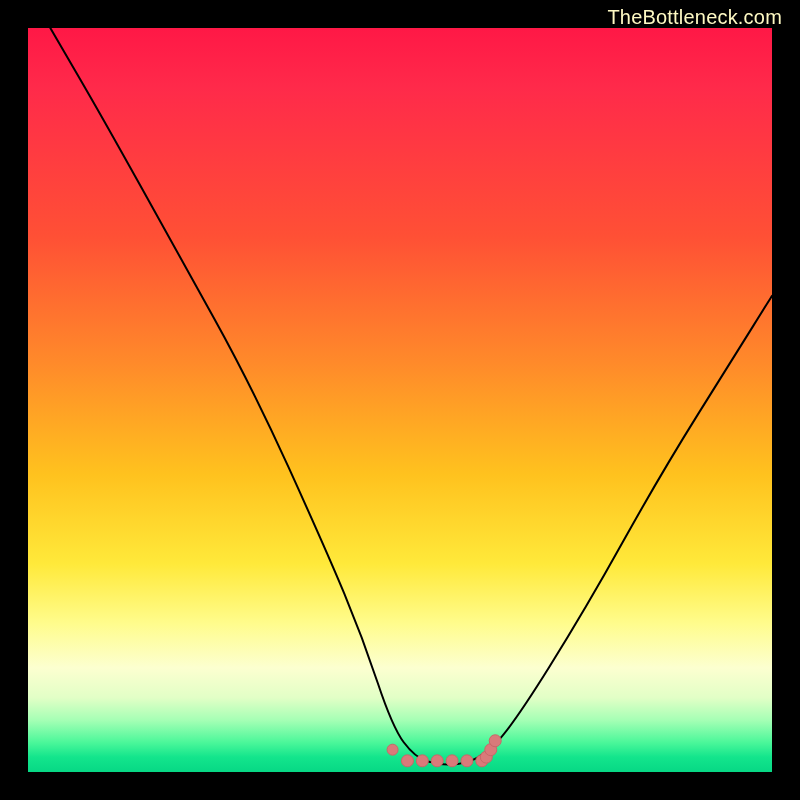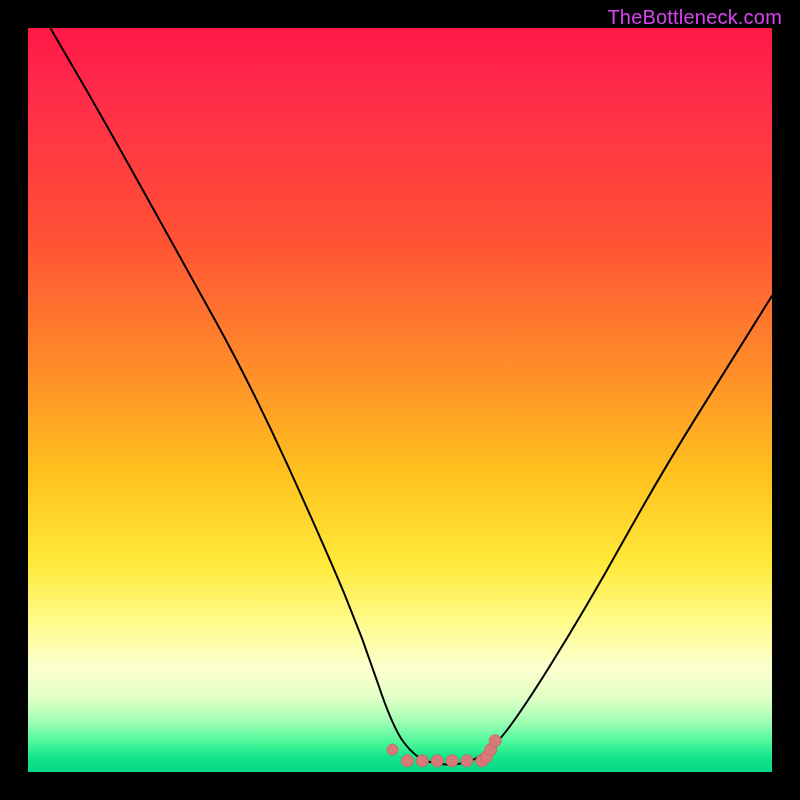--- a/index.html
+++ b/index.html
@@ -42,21 +42,21 @@
       #a6ffb5 93%,
       #4cf79a 96%,
       #13e58c 98%,
       #07d885 100%
     );
   }
   .watermark {
     position: absolute;
     top: 6px;
     right: 18px;
-    color: #d946ef;
+    color: #fef9c3;
     font-size: 20px;
     letter-spacing: 0.2px;
     font-weight: 500;
   }
   svg.curve {
     position: absolute;
     inset: 0;
   }
 </style>
 </head>

